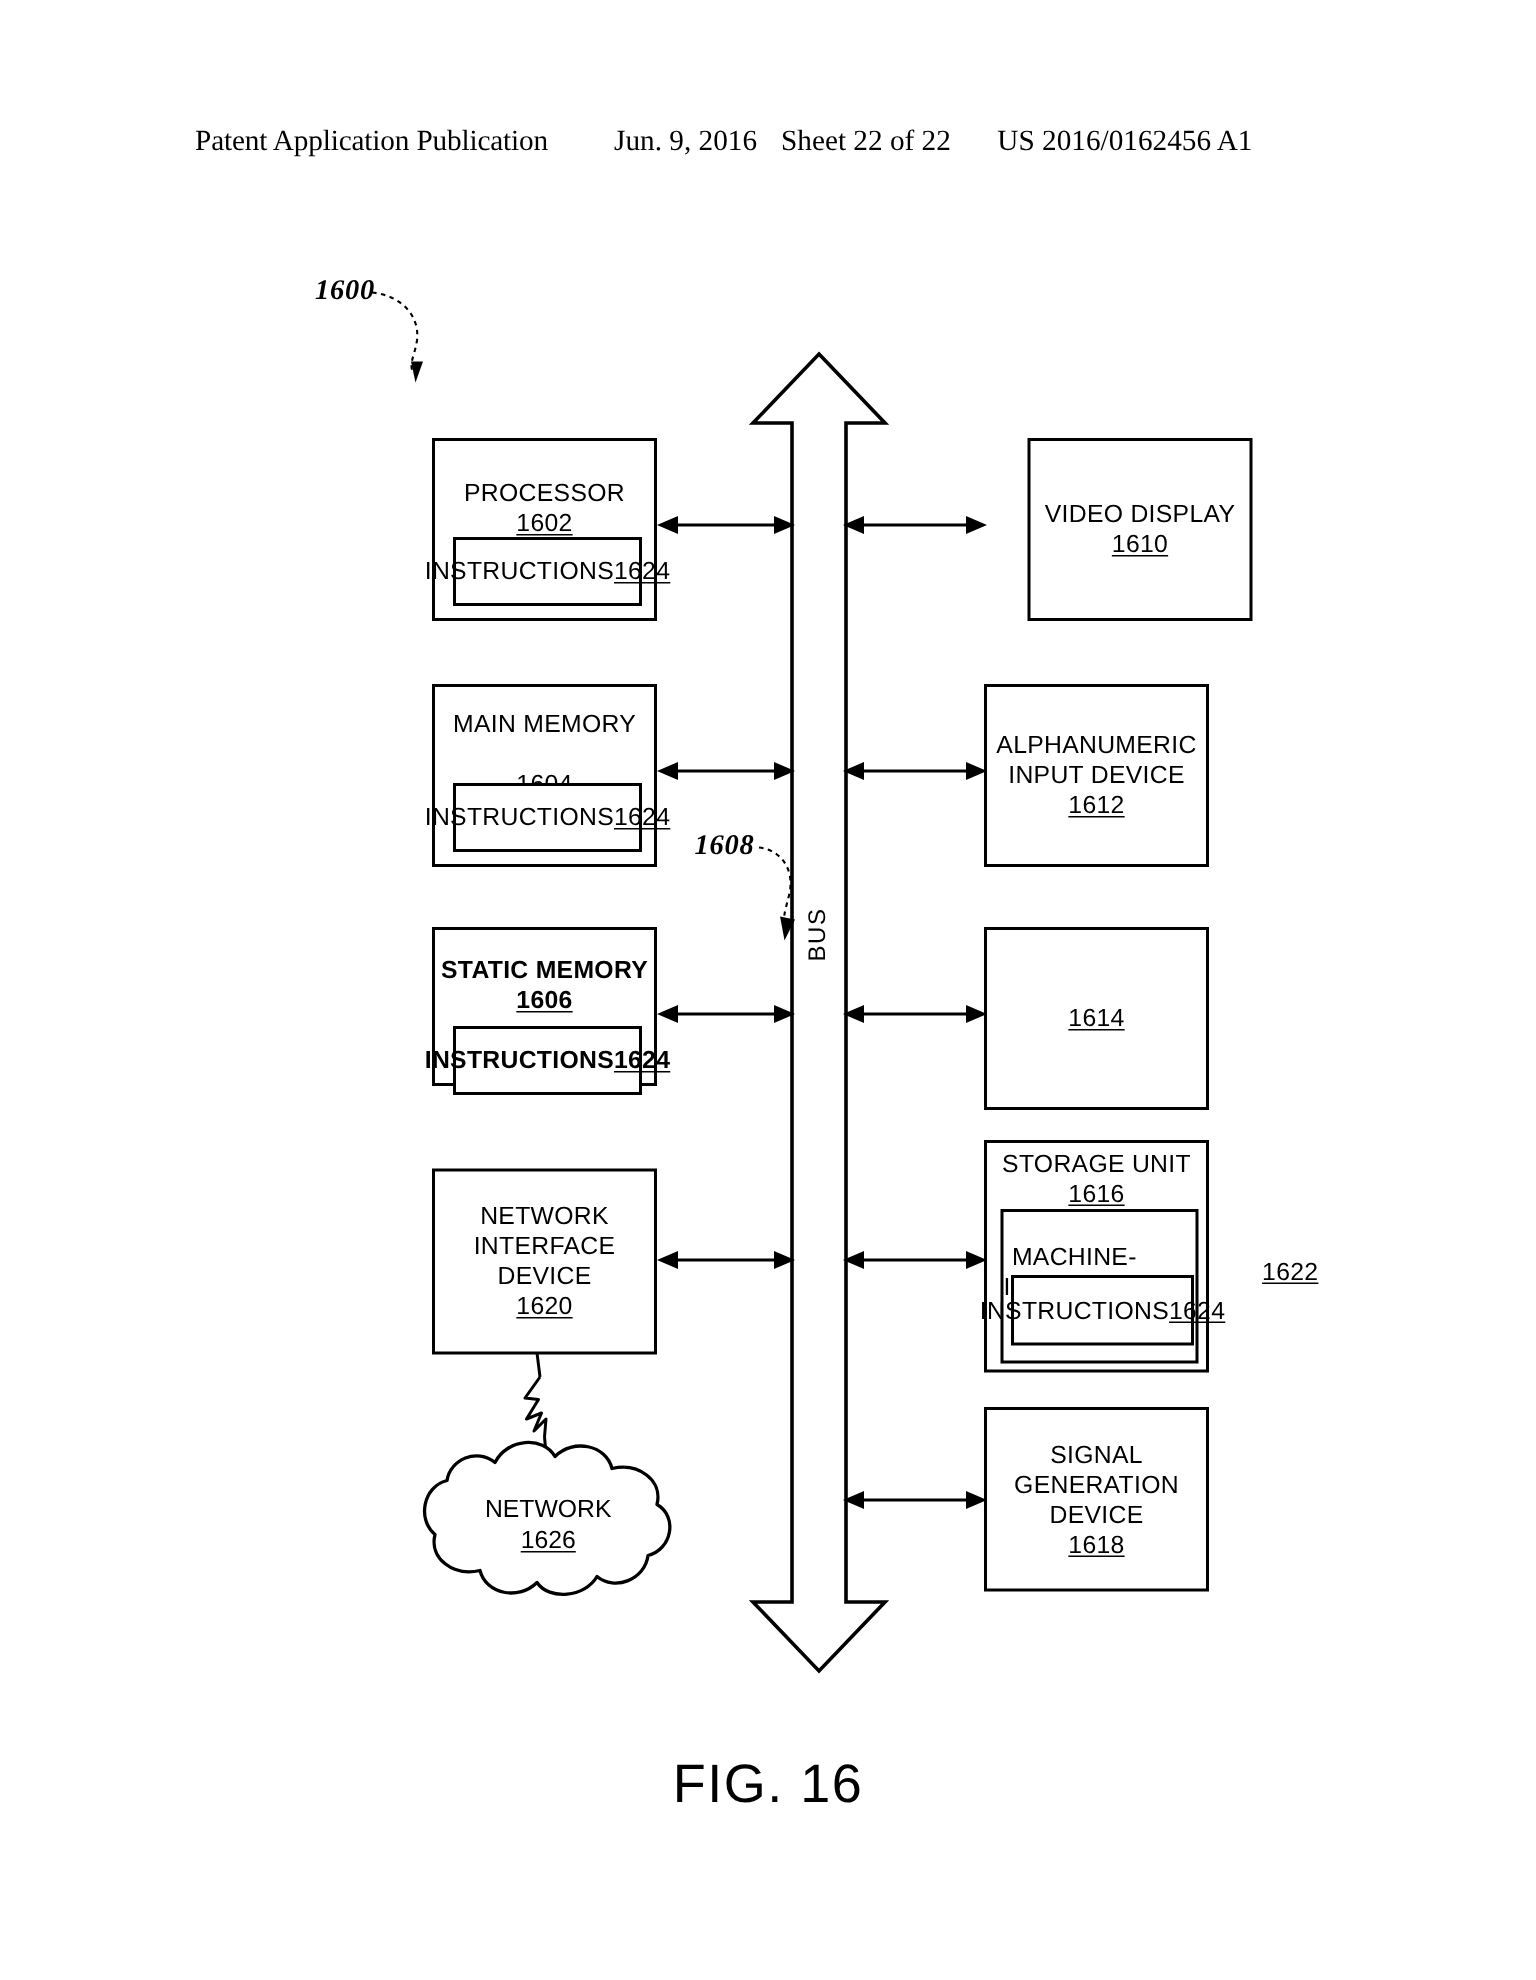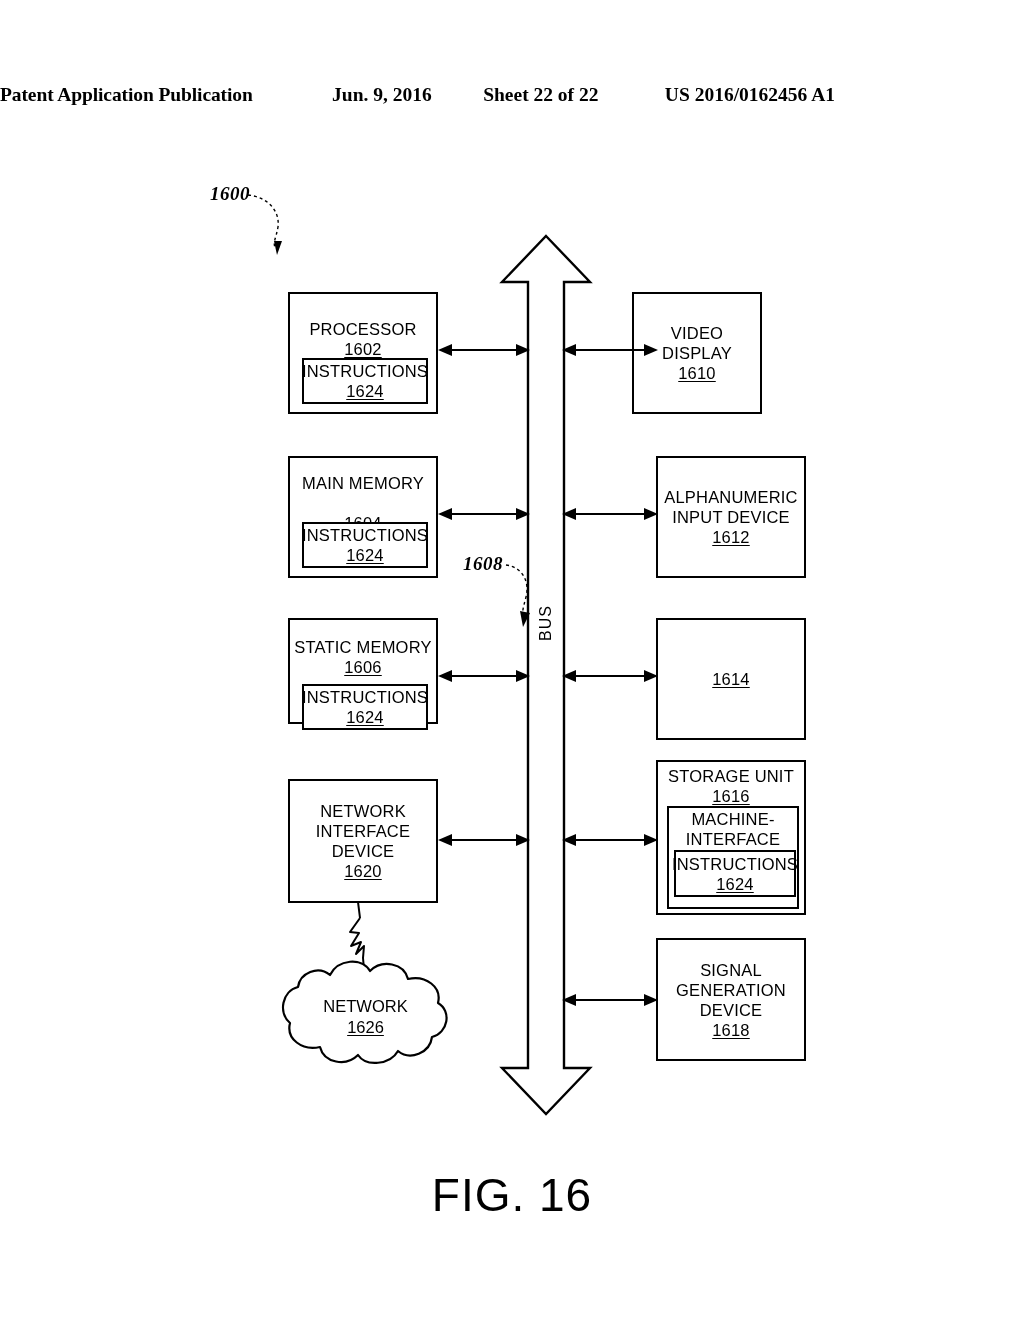--- a/index.html
+++ b/index.html
@@ -10,25 +10,25 @@
     color:#000000;
     position:relative;
     overflow:hidden;
   }
   .page { position:absolute; inset:0; }
 
   
   .header {
     position:absolute; top:84px; left:0; width:835px;
     font-family:"Liberation Serif", serif;
-    font-weight:bold;
+    font-weight:normal;
     font-size:19.5px;
     color:#000;
     display:flex;
-    justify-content:space-between;
+    justify-content:flex-end;
     align-items:baseline;
     white-space:nowrap;
   }
   .header .h-pub { letter-spacing:-0.1px; }
   .header .h-date { margin-left:44px; }
   .header .h-sheet { margin-left:16px; }
   .header .h-pat { margin-left:31px; }
 
   
   .box {
@@ -47,21 +47,21 @@
   }
   .box .ttl { white-space:pre-line; }
   .num { text-decoration:underline; text-underline-offset:2px; }
 
   .inner {
     position:absolute;
     border:2px solid #000;
     background:#fff;
     box-sizing:border-box;
     display:flex;
-    flex-direction:column;
+    flex-direction:row;
     align-items:center;
     justify-content:center;
     text-align:center;
     font-size:16.5px;
     line-height:20px;
   }
 
   
   .bus { position:absolute; left:498px; top:232px; width:96px; height:886px; }
   .bus svg { display:block; }
@@ -95,21 +95,21 @@
     position:absolute; left:0; top:41px; width:175px;
     text-align:center; font-size:16.5px; line-height:21px;
   }
 
   .bolt { position:absolute; left:330px; top:902px; width:60px; height:78px; }
 
   
   .caption {
     position:absolute; left:0; top:1168px; width:1024px;
     text-align:center;
-    font-size:46px;
+    font-size:36px;
     letter-spacing:1px;
   }
 </style>
 </head>
 <body>
 
 <div class="page">
 
   <div class="header">
     <span class="h-pub">Patent Application Publication</span>
@@ -154,37 +154,37 @@
 
   <div class="box" style="left:288px; top:456px; width:150px; height:122px;gap:20px;">
     <div class="ttl" style="margin-top:-28px;">MAIN MEMORY</div>
     <div class="num">1604</div>
     <div class="inner" style="left:12px; top:64px; width:126px; height:46px;">
       <div>INSTRUCTIONS</div>
       <div class="num">1624</div>
     </div>
   </div>
 
-  <div class="box" style="left:288px; top:618px; width:150px; height:106px;">
+  <div class="box" style="left:288px; top:618px; width:150px; height:106px;font-weight:bold;">
     <div class="ttl" style="margin-top:-28px;">STATIC MEMORY</div>
     <div class="num">1606</div>
     <div class="inner" style="left:12px; top:64px; width:126px; height:46px;">
       <div>INSTRUCTIONS</div>
       <div class="num">1624</div>
     </div>
   </div>
 
   <div class="box" style="left:288px; top:779px; width:150px; height:124px;">
     <div class="ttl">NETWORK
 INTERFACE
 DEVICE</div>
     <div class="num">1620</div>
   </div>
 
-  <div class="box" style="left:632px; top:292px; width:130px; height:122px;">
+  <div class="box" style="left:685px; top:292px; width:150px; height:122px;">
     <div class="ttl">VIDEO DISPLAY</div>
     <div class="num">1610</div>
   </div>
 
   <div class="box" style="left:656px; top:456px; width:150px; height:122px;">
     <div class="ttl">ALPHANUMERIC
 INPUT DEVICE</div>
     <div class="num">1612</div>
   </div>
 

